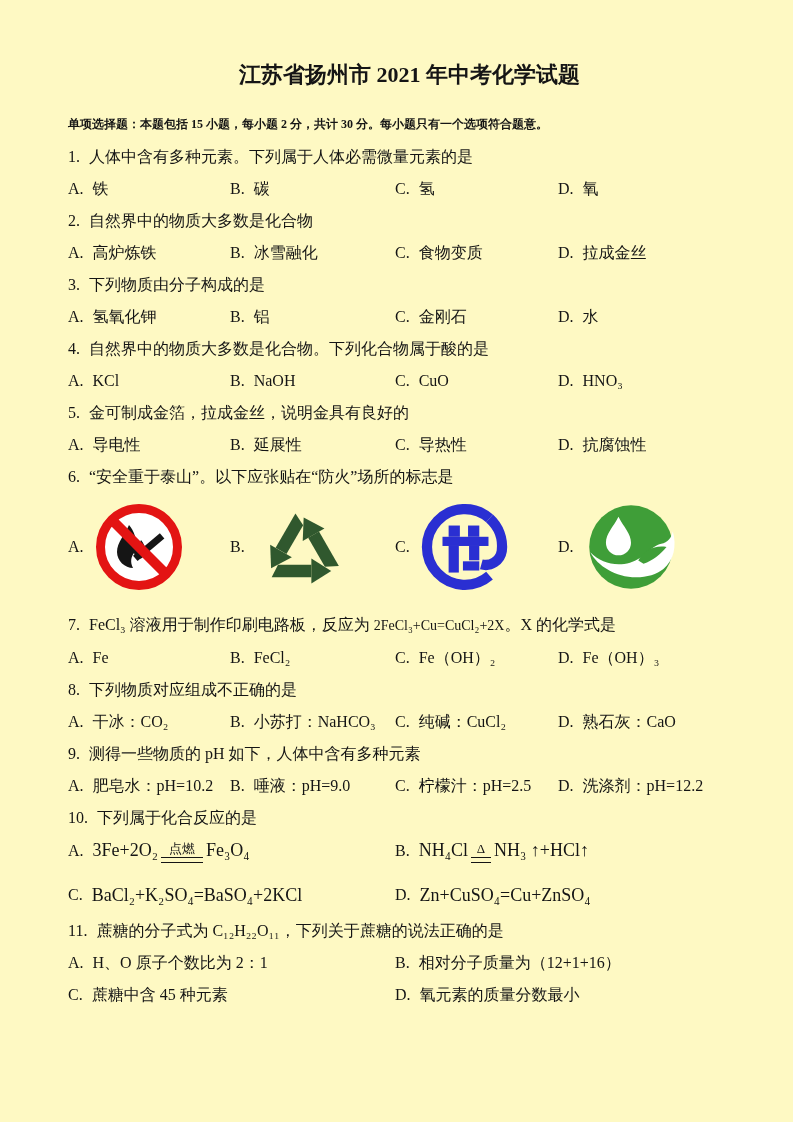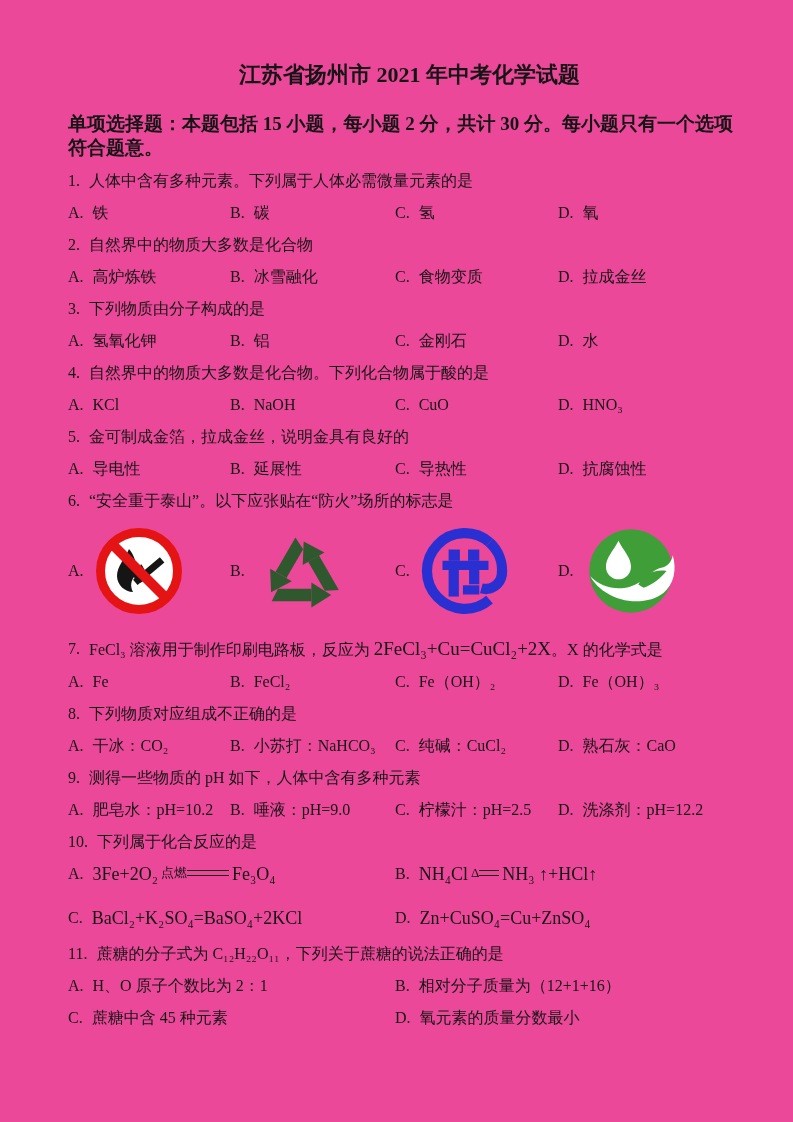--- a/index.html
+++ b/index.html
@@ -1,35 +1,35 @@
 <!DOCTYPE html>
 <html><head>
 <meta charset="utf-8">
 <style>
   html,body{margin:0;padding:0;background:#ffffff;}
   .page{
     position:relative;width:793px;height:1122px;box-sizing:border-box;
-    padding:60px 42px 0 68px;background:#ec4899;overflow:hidden;
+    padding:60px 42px 0 68px;background:#fef9c3;overflow:hidden;
     font-family:"Liberation Serif","DejaVu Serif",serif;color:#151515;
   }
   .title{text-align:center;font-size:22px;font-weight:700;line-height:30px;margin:0 0 22px 0;}
-  .instr{font-size:19px;font-weight:700;line-height:24px;margin:0 0 9px 0;}
+  .instr{font-size:12px;font-weight:700;line-height:24px;margin:0 0 9px 0;}
   .line{display:flex;font-size:16px;line-height:24px;margin:0 0 8px 0;}
   .qnum{flex:none;margin-right:9px;}
   .opts4{display:grid;grid-template-columns:162px 165px 163px auto;font-size:16px;line-height:24px;margin:0 0 8px 0;}
   .opts2{display:grid;grid-template-columns:327px auto;font-size:16px;line-height:24px;margin:0 0 8px 0;}
   .opt{display:flex;}
   .olabel{flex:none;margin-right:9px;}
-  .bigeq{font-size:19px;}
+  .bigeq{font-size:14px;}
   .eq{font-size:18px;}
   .icons-row{display:grid;grid-template-columns:162px 165px 163px auto;margin:4px 0 16px 0;}
   .icon-cell{display:flex;align-items:center;height:100px;}
   .icon-cell .olabel{margin-right:10px;}
   .icon-cell svg{display:block;}
-  .cond-wrap{display:inline-flex;flex-direction:row;align-items:center;margin:0 3px;vertical-align:3px;}
+  .cond-wrap{display:inline-flex;flex-direction:column;align-items:center;margin:0 3px;vertical-align:3px;}
   .cond-text{font-size:13px;line-height:15px;}
   .dlines{height:4px;border-top:1.6px solid #151515;border-bottom:1.6px solid #151515;margin-top:1px;}
   .w40{width:42px;}
   .w20{width:20px;}
   .eqrow{margin:4px 0 20px 0;align-items:center;}
   .eqrow .opt{align-items:center;}
   .row-gap{margin-bottom:12px;}
 </style>
 </head>
 <body>

